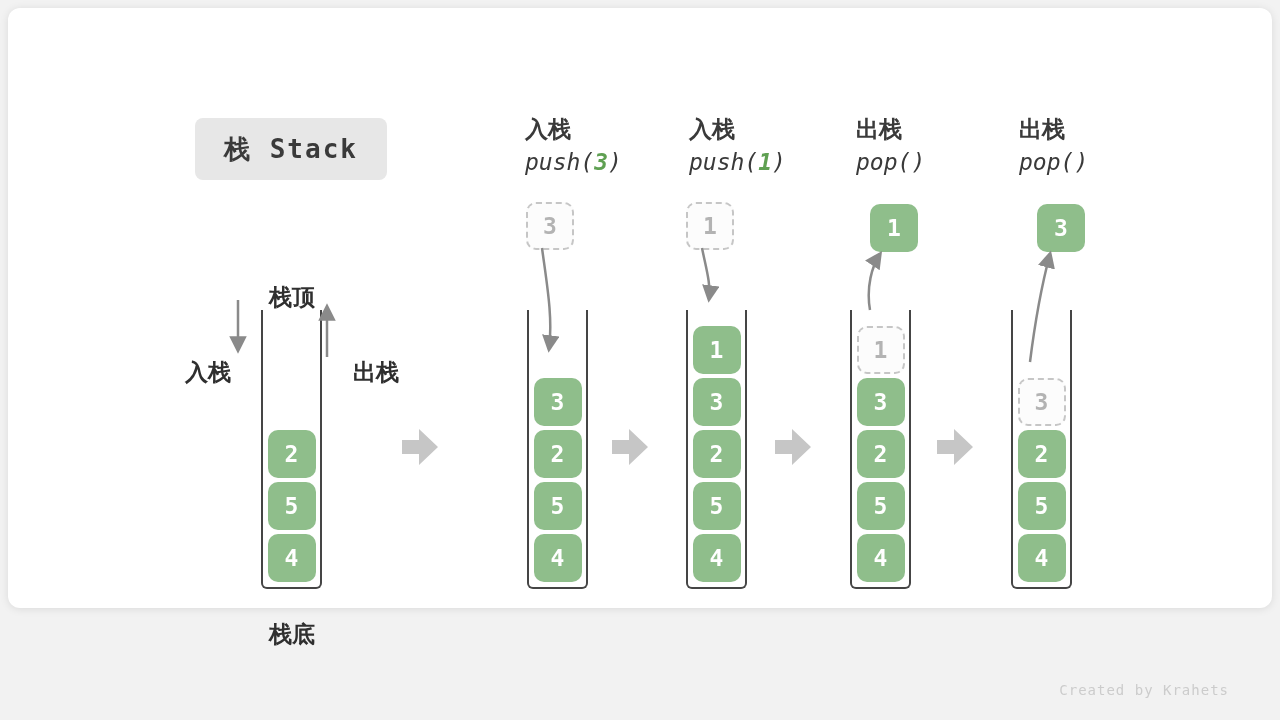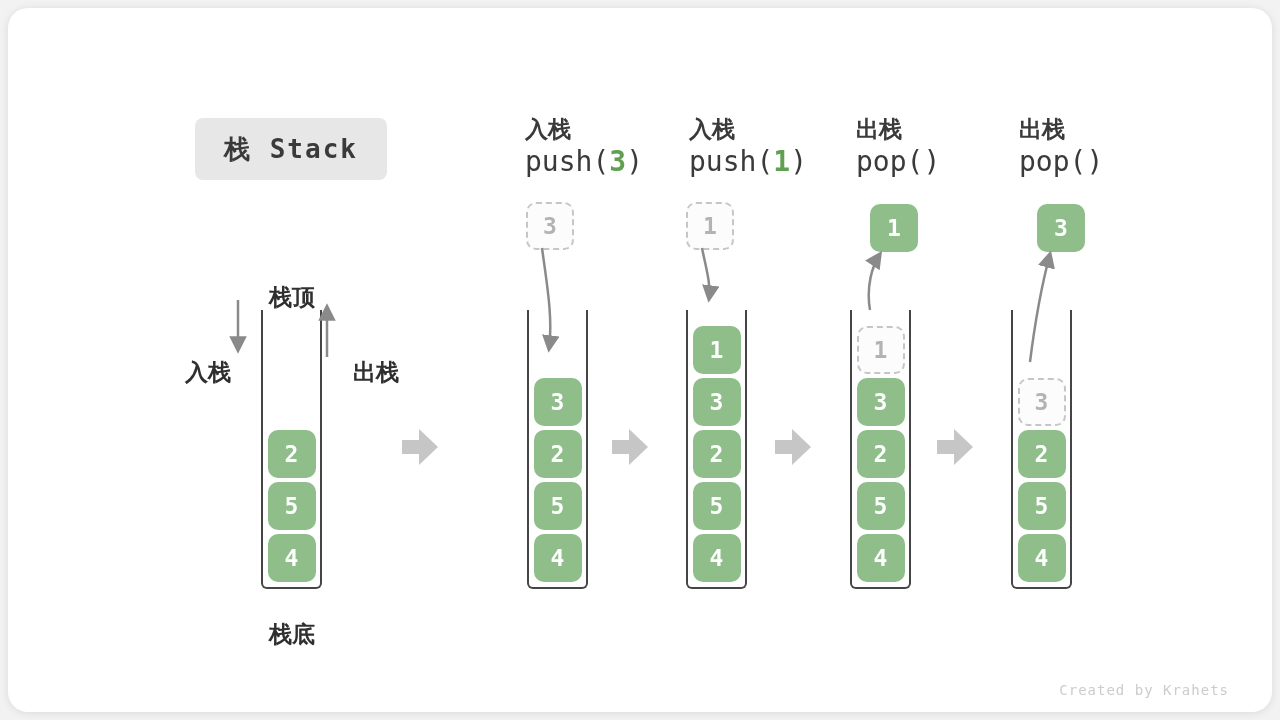--- a/index.html
+++ b/index.html
@@ -4,22 +4,22 @@
 <style>
   * { margin:0; padding:0; box-sizing:border-box; }
   html,body { width:1280px; height:720px; }
   body {
     background:#f2f2f2;
     font-family:"Liberation Sans", sans-serif;
     position:relative;
     overflow:hidden;
   }
   .card {
-    position:absolute; left:8px; top:8px; width:1264px; height:704px;
-    background:#ffffff; border-radius:20px;
+    position:absolute; left:8px; top:8px; width:1264px; height:600px;
+    background:#ffffff; border-radius:12px;
     box-shadow:0 1px 8px rgba(0,0,0,0.10);
   }
 
   
   .title-box {
     position:absolute; left:187px; top:110px; width:192px; height:62px;
     background:#e7e7e7; border-radius:8px;
     display:flex; align-items:center; justify-content:center;
     font-family:"DejaVu Sans Mono", monospace;
     font-size:26px; font-weight:bold; color:#3a3a3a; letter-spacing:2px;
@@ -31,21 +31,21 @@
     width:70px; text-align:center;margin-top:31px;
   }
 
   
   .col-header { position:absolute; top:106px; }
   .col-header .h-cjk {
     font-size:23px; font-weight:bold; color:#3a3a3a; line-height:30px;
   }
   .col-header .h-code {
     font-family:"DejaVu Sans Mono", monospace;
-    font-size:28px; color:#3a3a3a; line-height:36px;
+    font-size:23px; color:#3a3a3a; line-height:36px;font-style:italic;
   }
   .col-header .h-arg { color:#5fa052; font-weight:bold; }
 
   
   .stack {
     position:absolute; top:302px; width:61px; height:279px;
     border-left:2px solid #454545;
     border-right:2px solid #454545;
     border-bottom:2px solid #454545;
     border-radius:0 0 6px 6px;

